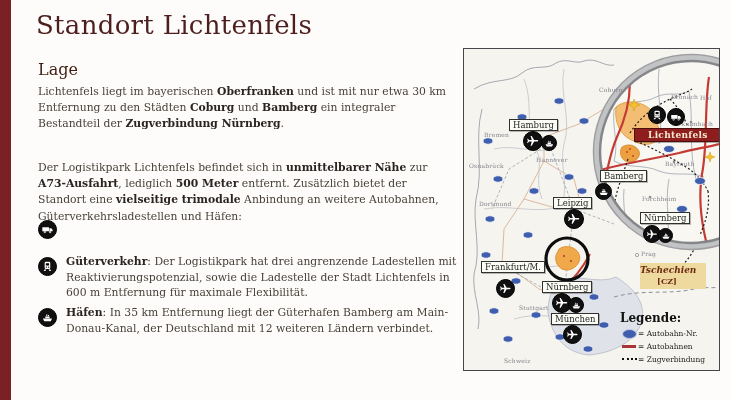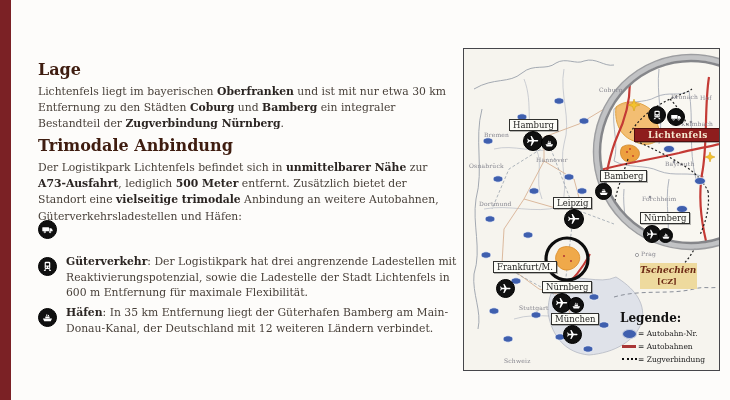--- a/index.html
+++ b/index.html
@@ -1,40 +1,40 @@
 <!DOCTYPE html>
 <html><head>
 <meta charset="utf-8">
 <style>
   html,body{margin:0;padding:0;background:#fff;}
   .slide{position:relative;width:730px;height:400px;background:#fdfcfa;overflow:hidden;
          font-family:"DejaVu Serif", serif;}
   .accent-bar{position:absolute;left:0;top:0;width:11px;height:400px;background:#7b2125;}
   .title{position:absolute;left:36px;top:10px;font-size:26px;color:#4d1e1e;letter-spacing:.3px;}
-  .h2{position:absolute;font-size:16px;font-weight:bold;color:#3f1d10;}
+  .h2{position:absolute;font-size:16px;font-weight:normal;color:#3f1d10;}
   .para{position:absolute;left:38px;width:420px;font-size:10.8px;line-height:1.5;color:#473f38;}
   .para b{color:#2b2522;margin-top:42px;}
   .bullet-text{position:absolute;left:66px;width:392px;font-size:10.8px;line-height:1.45;color:#473f38;}
   .bullet-text b{color:#2b2522;}
   .badge{position:absolute;border-radius:50%;background:#101010;border:1px solid #000;
          display:flex;align-items:center;justify-content:center;box-sizing:border-box;}
   .badge svg{width:76%;height:76%;}
   
   .map-panel{position:absolute;left:463px;top:48px;width:255px;height:321px;
              border:1px solid #46464a;background:#f6f4ee;overflow:hidden;}
   .map-art{position:absolute;left:0;top:0;}
   .city-label{position:absolute;background:#fcfcf7;border:1px solid #30302e;padding:0 3px;
               font-weight:normal;font-size:8.5px;color:#1f1f1d;white-space:nowrap;
               box-shadow:1px 1px 0 rgba(60,60,60,.35);}
   .hl-label{position:absolute;background:#8e1d1d;color:#f6e9d0;font-weight:bold;font-size:9px;
             padding:1px 13px;border:1px solid #4f0e0e;letter-spacing:.3px;white-space:nowrap;
             box-shadow:1px 1px 0 rgba(60,60,60,.4);}
   .town-label{position:absolute;font-size:6px;color:#86868f;letter-spacing:.2px;white-space:nowrap;}
   .czech-box{position:absolute;left:176px;top:214px;width:54px;background:#eeda9e;text-align:center;
-             padding:2px 3px 3px 0;}
+             padding:2px 12px 3px 0;}
   .czech-box .l1{font-style:italic;font-weight:bold;font-size:9px;color:#6d2a14;}
   .czech-box .l2{font-weight:bold;font-size:8px;color:#6d2a14;margin-top:1px;}
   .legend{position:absolute;left:156px;top:262px;width:97px;}
   .legend .lg-title{font-size:12px;font-weight:bold;color:#111;}
   .lg-row{display:flex;align-items:center;margin-top:3.5px;}
   .lg-ic{width:18px;flex:none;display:flex;justify-content:center;align-items:center;}
   .lg-label{font-size:7.5px;color:#222;white-space:nowrap;}
   .sw-oval{width:13px;height:8px;border-radius:50%;background:#3f5fae;border:1px solid #c9d0e0;}
   .sw-red{width:14px;height:3.5px;background:#a93636;}
   .sw-dot{width:15px;border-top:2px dotted #111;height:0;}
@@ -67,25 +67,25 @@
         <circle fill="#000" cx="7" cy="16.8" r="0.9"></circle>
       <circle fill="#fff" cx="17" cy="16.8" r="2.1"></circle>
         <circle fill="#000" cx="17" cy="16.8" r="0.9"></circle>
     </symbol>
   </defs>
 </svg>
 
 <div class="slide">
   <div class="accent-bar"></div>
 
+  <div class="title">Standort Lichtenfels</div>
 
   <div class="h2" style="left:38px;top:60px;">Lage</div>
   <div class="para" style="top:84px;"><span>Lichtenfels liegt im bayerischen </span><b>Oberfranken</b><span> und ist mit nur etwa 30 km Entfernung zu den Städten </span><b>Coburg</b><span> und </span><b>Bamberg</b><span> ein integraler Bestandteil der </span><b>Zugverbindung Nürnberg</b><span>.</span></div>
 
-  <div class="h2" style="left:38px;top:136px;">Trimodale Anbindung</div>
   <div class="para" style="top:160px;"><span>Der Logistikpark Lichtenfels befindet sich in </span><b>unmittelbarer Nähe</b><span> zur </span><b>A73-Ausfahrt</b><span>, lediglich </span><b>500 Meter</b><span> entfernt. Zusätzlich bietet der Standort eine </span><b>vielseitige trimodale</b><span> Anbindung an weitere Autobahnen, Güterverkehrsladestellen und Häfen:</span></div>
 
   <div class="badge" style="left:38px;top:220px;width:19px;height:19px;">
     <svg viewBox="0 0 24 24">
         <use href="#sym-truck"></use>
       </svg>
   </div>
 
   <div class="badge" style="left:38px;top:257px;width:19px;height:19px;">
     <svg viewBox="0 0 24 24">
@@ -255,21 +255,21 @@
         </svg>
       </div>
 
     <div class="city-label" style="left:89px;top:148px;">Leipzig</div>
     <div class="badge" style="left:100px;top:160px;width:20px;height:20px;">
         <svg viewBox="0 0 24 24">
           <use href="#sym-plane"></use>
         </svg>
       </div>
 
-    <div class="city-label" style="left:29px;top:212px;">Frankfurt/M.</div>
+    <div class="city-label" style="left:17px;top:212px;">Frankfurt/M.</div>
     <div class="badge" style="left:32px;top:230px;width:19px;height:19px;">
         <svg viewBox="0 0 24 24">
           <use href="#sym-plane"></use>
         </svg>
       </div>
 
     <div class="city-label" style="left:78px;top:232px;">Nürnberg</div>
     <div class="badge" style="left:88px;top:244px;width:20px;height:20px;">
         <svg viewBox="0 0 24 24">
           <use href="#sym-plane"></use>

